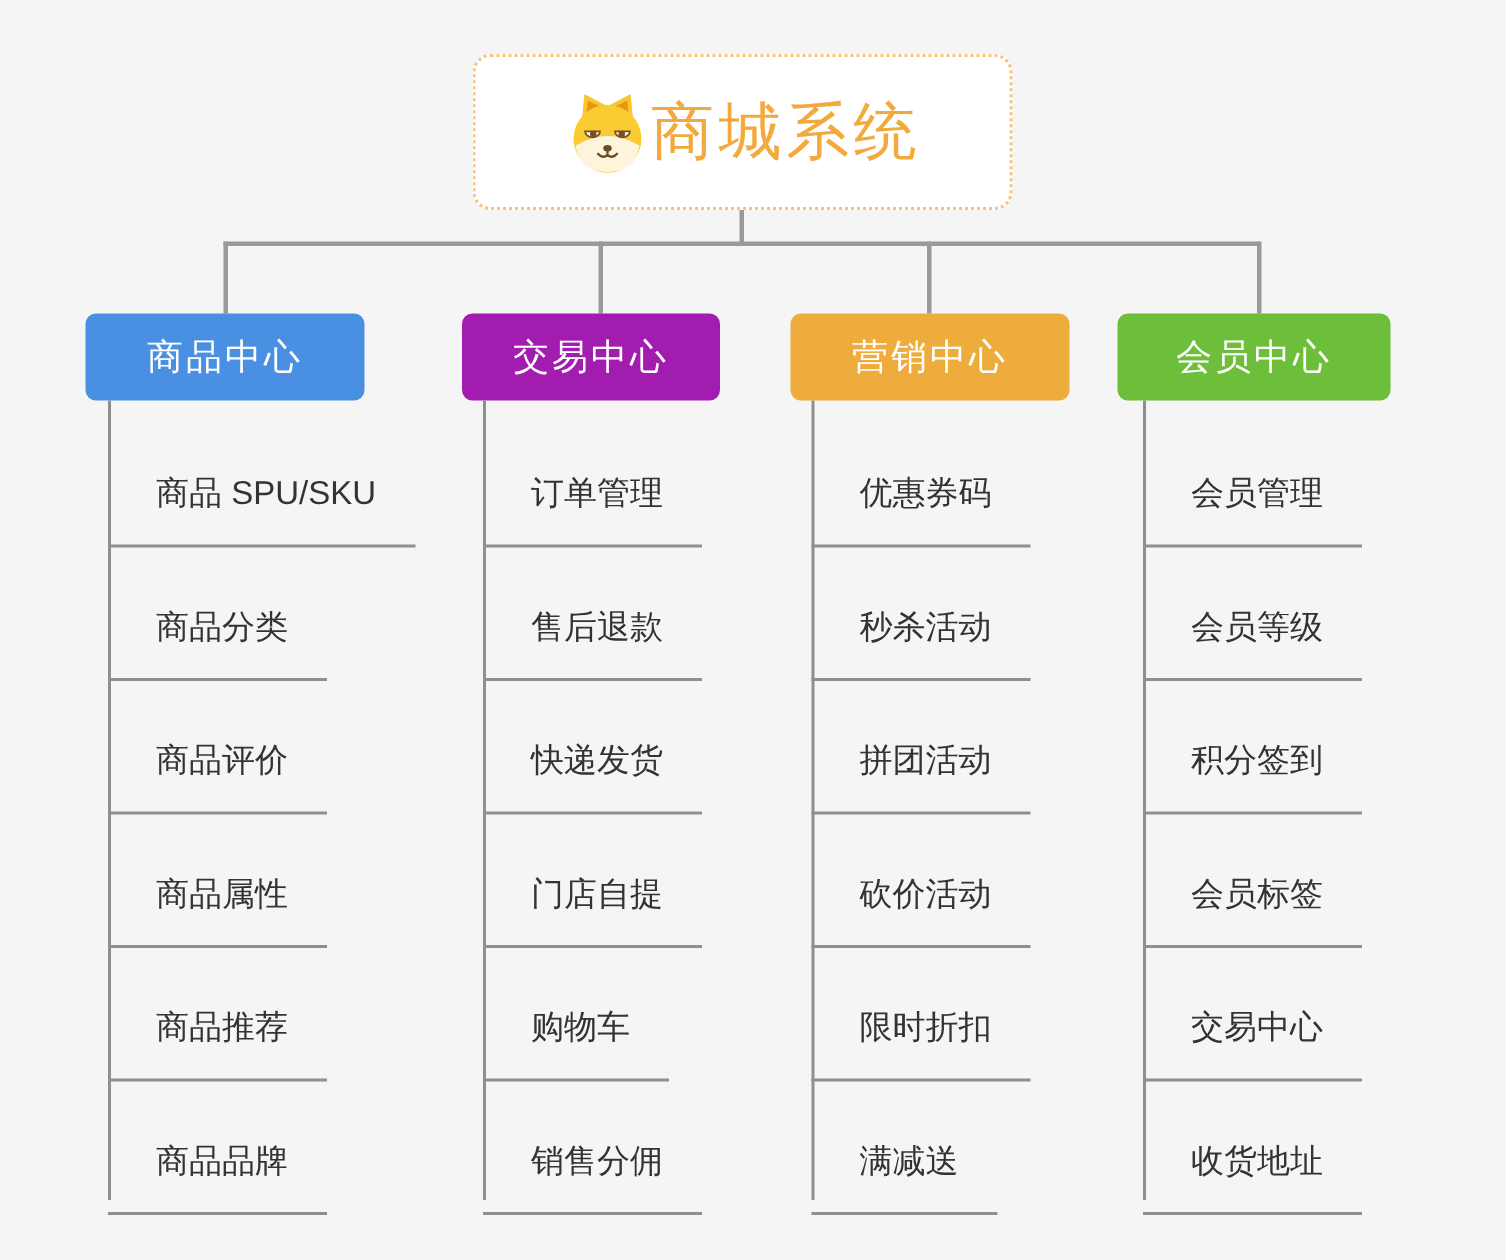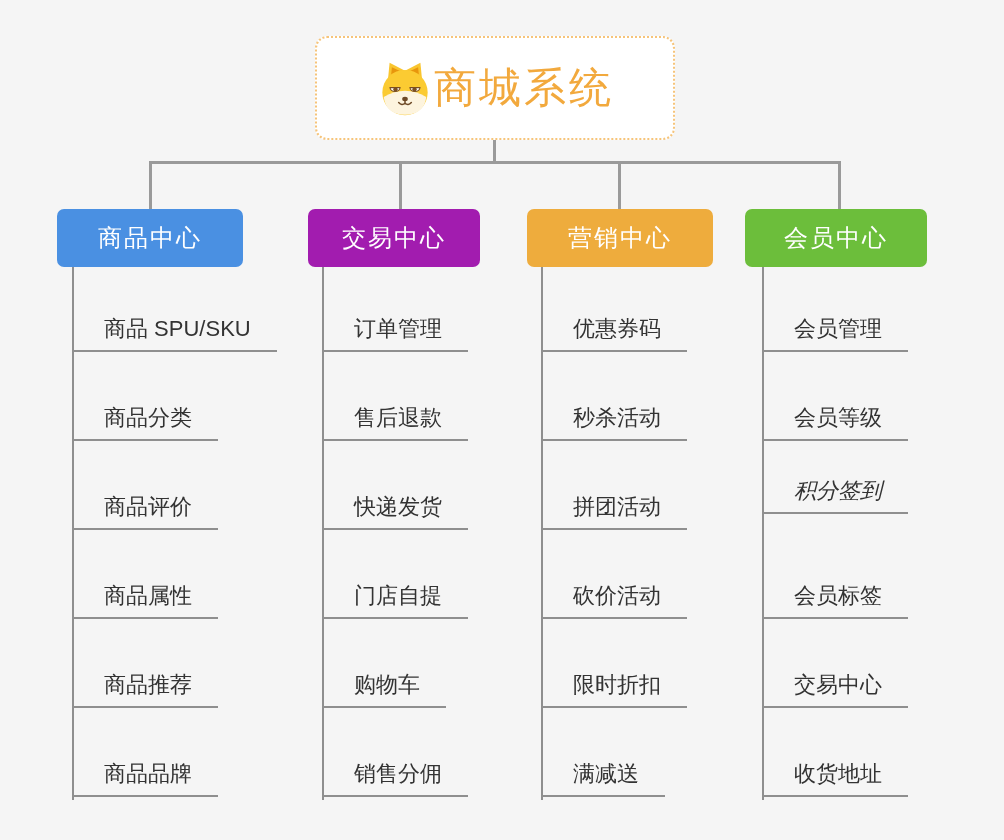--- a/index.html
+++ b/index.html
@@ -22,21 +22,21 @@
   
   .branch-node{position:absolute;top:209px;height:58px;border-radius:7px;
     display:flex;align-items:center;justify-content:center;
     color:#ffffff;font-size:24px;letter-spacing:2px;white-space:nowrap;}
 
   
   .col{position:absolute;top:267px;}
   .vline{position:absolute;left:0;top:0;width:2px;height:533px;background:#8f8f8f;}
   .leaf{position:absolute;left:0;width:max-content;white-space:nowrap;
     font-size:22px;line-height:30px;color:#333333;
-    padding:0 26px 6px 32px;border-bottom:2px solid #8f8f8f;}
+    padding:0 26px 19px 32px;border-bottom:2px solid #8f8f8f;}
 </style>
 </head>
 <body>
 
 <div class="canvas">
 
   <div class="root-node">
     <span class="dog">
       <svg viewBox="0 0 64 64" width="58" height="58" aria-hidden="true">
         <path d="M13 25 L15 4 L32 13 Z" fill="#f9c52f"></path>
@@ -92,19 +92,19 @@
         <div class="leaf" style="top: 314px;">砍价活动</div>
         <div class="leaf" style="top: 403px;">限时折扣</div>
         <div class="leaf" style="top: 492px;">满减送</div>
       </div>
       <div class="drop" style="left: 837.5px;"></div>
       <div class="branch-node" style="left: 745px; width: 182px; background: rgb(108, 190, 59);">会员中心</div>
       <div class="col" style="left: 762px;">
         <div class="vline"></div>
         <div class="leaf" style="top: 47px;">会员管理</div>
         <div class="leaf" style="top: 136px;">会员等级</div>
-        <div class="leaf" style="top: 209px; font-style: italic;">积分签到</div>
+        <div class="leaf" style="top: 225px;">积分签到</div>
         <div class="leaf" style="top: 314px;">会员标签</div>
         <div class="leaf" style="top: 403px;">交易中心</div>
         <div class="leaf" style="top: 492px;">收货地址</div>
       </div>
     </div>
 </div>
 
 </body></html>

